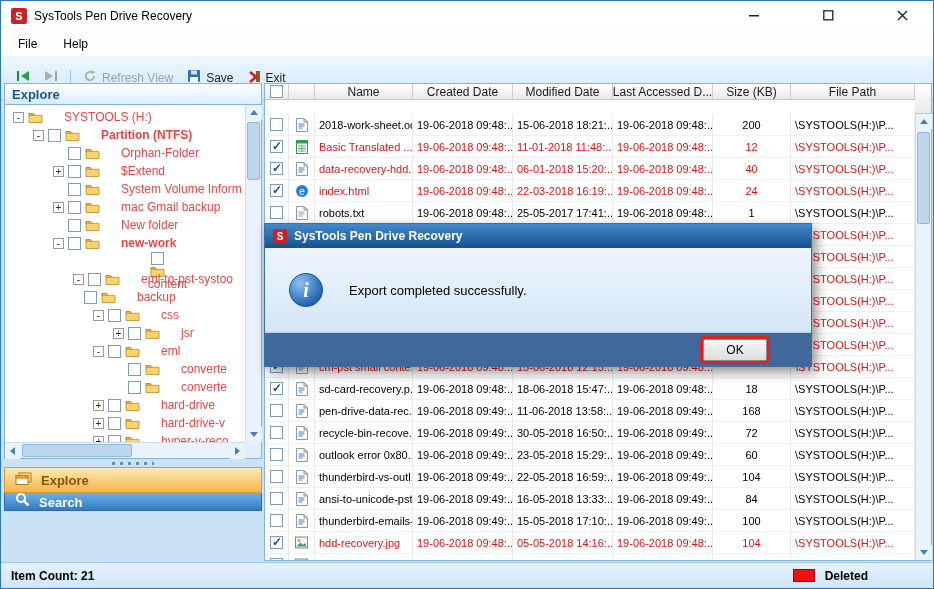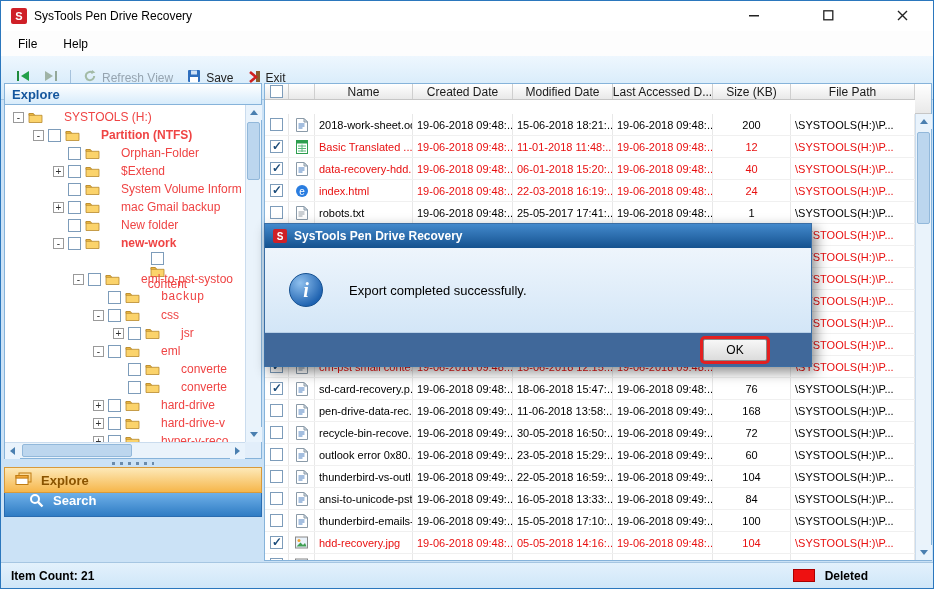--- a/index.html
+++ b/index.html
@@ -66,23 +66,23 @@
   .arr.right{ border-top:4px solid transparent; border-bottom:4px solid transparent; border-left:5px solid #4a7fb0; }
   .thumb{ position:absolute; background:#bcd6ee; border:1px solid #92b8da; border-radius:2px; }
 
   .splitter{ height:8px; display:flex; align-items:center; justify-content:center; }
   .grip-dots{ width:42px; height:3px;
     background:repeating-linear-gradient(90deg,#6b8bab 0 3px,transparent 3px 8px); }
 
   .explore-btn{ height:26px; background:linear-gradient(#fde9b8,#f6b64a);
     border:1px solid #d89a3a; display:flex; align-items:center; gap:9px;
     padding-left:10px; color:#8a5300; font-weight:bold; font-size:13px; }
-  .search-btn{ height:24px; background:linear-gradient(#6fb0e8,#2f7cc4);
-    border:1px solid #2a6cb0; border-top:none; display:flex; align-items:flex-start; gap:9px;
-    padding-left:24px; color:#fff; font-weight:bold; font-size:13px; }
+  .search-btn{ height:18px; background:linear-gradient(#6fb0e8,#2f7cc4);
+    border:1px solid #2a6cb0; border-top:none; display:flex; align-items:flex-end; gap:9px;
+    padding-left:10px; color:#fff; font-weight:bold; font-size:13px; }
 
   
   .right-panel{ position:absolute; left:263px; top:82px; width:668px; height:478px;
     background:#fff; border:1px solid #86b3da; }
   .thead{ position:absolute; top:0; left:0; right:16px; height:16px; display:grid;
     grid-template-columns:24px 26px 98px 100px 100px 100px 78px 1fr;
     background:linear-gradient(#ffffff,#e9e9e9); border-bottom:1px solid #c6c6c6; }
   .hdr-filler{ position:absolute; top:0; right:0; width:16px; height:30px;
     background:linear-gradient(#ffffff,#e9e9e9); border-bottom:1px solid #c6c6c6; }
   .th{ display:flex; align-items:center; justify-content:center; font-size:12px;
@@ -311,21 +311,21 @@
             <span class="expander">-</span>
             <span class="cb"></span>
             <span class="folder-ic">
               <svg width="15" height="12" viewBox="0 0 15 12">
                 <path d="M1 2.5 h4.2 l1.4 1.8 H14 v7.2 H1 z" fill="#fbd36b" stroke="#b8892d" stroke-width="0.8"></path>
                 <path d="M1 2.5 h4.2 l1.4 1.8 H1 z" fill="#f2bd45" stroke="#b8892d" stroke-width="0.8"></path>
               </svg>
             </span>
             <span class="tree-label">eml-to-pst-systoo</span>
           </div>
-          <div class="tree-row" style="padding-left: 88px; font-family: Liberation Mono, monospace;">
+          <div class="tree-row" style="padding-left: 64px;">
             <span class="expander-spacer"></span>
             <span class="cb"></span>
             <span class="folder-ic">
               <svg width="15" height="12" viewBox="0 0 15 12">
                 <path d="M1 2.5 h4.2 l1.4 1.8 H14 v7.2 H1 z" fill="#fbd36b" stroke="#b8892d" stroke-width="0.8"></path>
                 <path d="M1 2.5 h4.2 l1.4 1.8 H1 z" fill="#f2bd45" stroke="#b8892d" stroke-width="0.8"></path>
               </svg>
             </span>
             <span class="tree-label">backup</span>
           </div>
@@ -722,21 +722,21 @@
                 <path d="M0.5 0.5 h7.5 l3.5 3.5 v9.5 h-11 z" fill="#fff" stroke="#8a9aa8"></path>
                 <path d="M8 0.5 l3.5 3.5 h-3.5 z" fill="#d8e2ea" stroke="#8a9aa8"></path>
                 <path d="M2.5 6 h6 M2.5 8 h6 M2.5 10 h4" stroke="#4a7fc0" stroke-width="1.2"></path>
               </svg>
             </span>
           </div>
           <div class="td">sd-card-recovery.p...</div>
           <div class="td">19-06-2018 09:48:...</div>
           <div class="td">18-06-2018 15:47:...</div>
           <div class="td">19-06-2018 09:48:...</div>
-          <div class="td c-center">76</div>
+          <div class="td c-center">18</div>
           <div class="td">\SYSTOOLS(H:)\P...</div>
         </div>
         <div class="trow">
           <div class="td c-center">
             <span class="cb"></span>
           </div>
           <div class="td c-center">
             <span class="fic">
               <svg width="12" height="14">
                 <path d="M0.5 0.5 h7.5 l3.5 3.5 v9.5 h-11 z" fill="#fff" stroke="#8a9aa8"></path>

